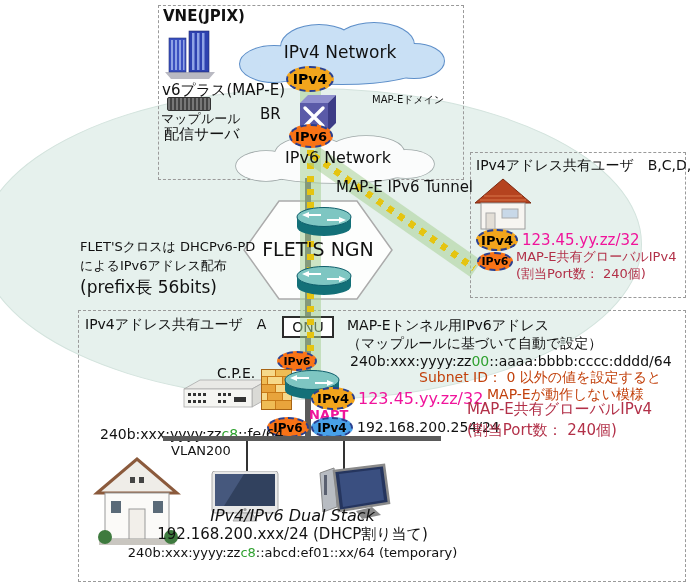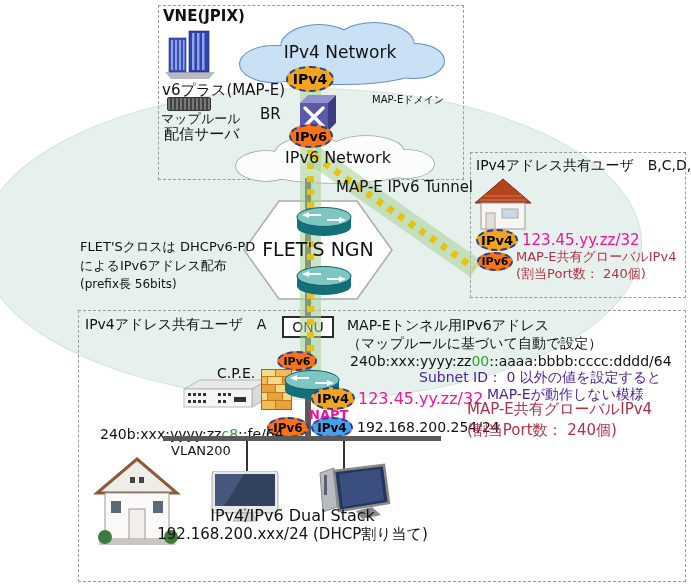--- a/index.html
+++ b/index.html
@@ -8,21 +8,21 @@
   .abs{position:absolute;}
   .txt{position:absolute;white-space:nowrap;color:#111;line-height:1.25;}
   .dashed-box{position:absolute;border:1px dashed #9a9a9a;box-sizing:border-box;}
   .badge{position:absolute;border:2px dashed #2a3f8f;border-radius:50%;display:flex;align-items:center;
          justify-content:center;font-weight:bold;color:#000;box-sizing:border-box;}
   .b-orange{background:#F2A51C;}
   .b-green{background:#f97316;}
   .b-blue{background:#48A0E8;}
   .magenta{color:#F0149B;}
   .crimson{color:#B23048;}
-  .greennote{color:#4c1d95;}
+  .greennote{color:#c2410c;}
   .greenid{color:#2FA12F;}
   .center{text-align:center;}
   .band{position:absolute;background:rgba(168,208,150,0.55);}
   .dots-v{position:absolute;width:7px;background:repeating-linear-gradient(to bottom,#E5C410 0 6px,transparent 6px 13px);}
   .dots-h{position:absolute;height:7px;background:repeating-linear-gradient(90deg,#E5C410 0 6px,transparent 6px 13px);}
   svg{display:block;}
 </style>
 </head>
 <body>
 
@@ -137,21 +137,21 @@
   <div class="txt" style="left:161px;top:111px;font-size:13px;">マップルール</div>
   <div class="txt" style="left:164px;top:125px;font-size:15px;">配信サーバ</div>
   <div class="txt" style="left:260px;top:105px;font-size:15px;">BR</div>
   <div class="txt" style="left:372px;top:94px;font-size:10px;">MAP-Eドメイン</div>
 
   <div class="txt" style="left:336px;top:178px;font-size:15px;">MAP-E IPv6 Tunnel</div>
 
   <div class="txt center" style="left:253px;top:238px;width:130px;font-size:19px;">FLET'S NGN</div>
   <div class="txt" style="left:80px;top:239px;font-size:13px;">FLET'Sクロスは DHCPv6-PD</div>
   <div class="txt" style="left:80px;top:258px;font-size:13px;">によるIPv6アドレス配布</div>
-  <div class="txt" style="left:80px;top:277px;font-size:12px;">(prefix長 56bits)</div>
+  <div class="txt" style="left:80px;top:277px;font-size:17px;">(prefix長 56bits)</div>
 
   <div class="txt" style="left:476px;top:157px;font-size:14px;">IPv4アドレス共有ユーザ　B,C,D, ...</div>
   <svg class="abs" style="left:472px;top:175px;" width="62" height="56" viewBox="0 0 62 56">
     <polygon points="3,28 31,4 59,28" fill="#B5431F" stroke="#7A2A12"></polygon>
     <path d="M12 21 L50 21 M8 25 L54 25" stroke="#D8764A" stroke-width="1"></path>
     <rect x="9" y="28" width="44" height="26" fill="#F7F5F1" stroke="#9C9C9C"></rect>
     <rect x="14" y="38" width="9" height="16" fill="#E3DED6" stroke="#AAA"></rect>
     <rect x="30" y="34" width="16" height="9" fill="#C8D8E8" stroke="#AAA"></rect>
   </svg>
   <div class="badge b-orange" style="left:476px;top:229px;width:42px;height:22px;font-size:13px;">
@@ -268,16 +268,19 @@
     <polygon points="32,42 46,42 51,50 27,50" fill="#D5D5D5" stroke="#ABABAB"></polygon>
   </svg>
   <svg class="abs" style="left:310px;top:463px;" width="84" height="58" viewBox="0 0 84 58">
     <polygon points="10,10 24,5 27,44 13,49" fill="#B8BCC2" stroke="#888"></polygon>
     <rect x="14" y="12" width="3" height="20" fill="#5A6070"></rect>
     <polygon points="24,8 74,2 79,40 29,48" fill="#25355E" stroke="#8A8A8A" stroke-width="2.5"></polygon>
     <polygon points="29,11 70,6 74,37 33,44" fill="#3A4F80"></polygon>
     <polygon points="46,48 62,44 71,52 52,56" fill="#8A8A8A"></polygon>
   </svg>
 
-  <div class="txt center" style="left:120px;top:506px;width:345px;font-size:16px;">IPv4/IPv6 Dual Stack</div>
+  <div class="txt center" style="left:120px;top:506px;width:345px;font-size:16px;font-style:italic;">IPv4/IPv6 Dual Stack</div>
   <div class="txt center" style="left:120px;top:525px;width:345px;font-size:15px;text-align:center;">192.168.200.xxx/24 (DHCP割り当て)</div>
+  <div class="txt center" style="left:110px;top:545px;width:365px;font-size:13px;">
+    <span>240b:xxx:yyyy:zz</span><span class="greenid">c8</span><span>::abcd:ef01::xx/64 (temporary)</span>
+  </div>
 
 </div>
 
 </body></html>

